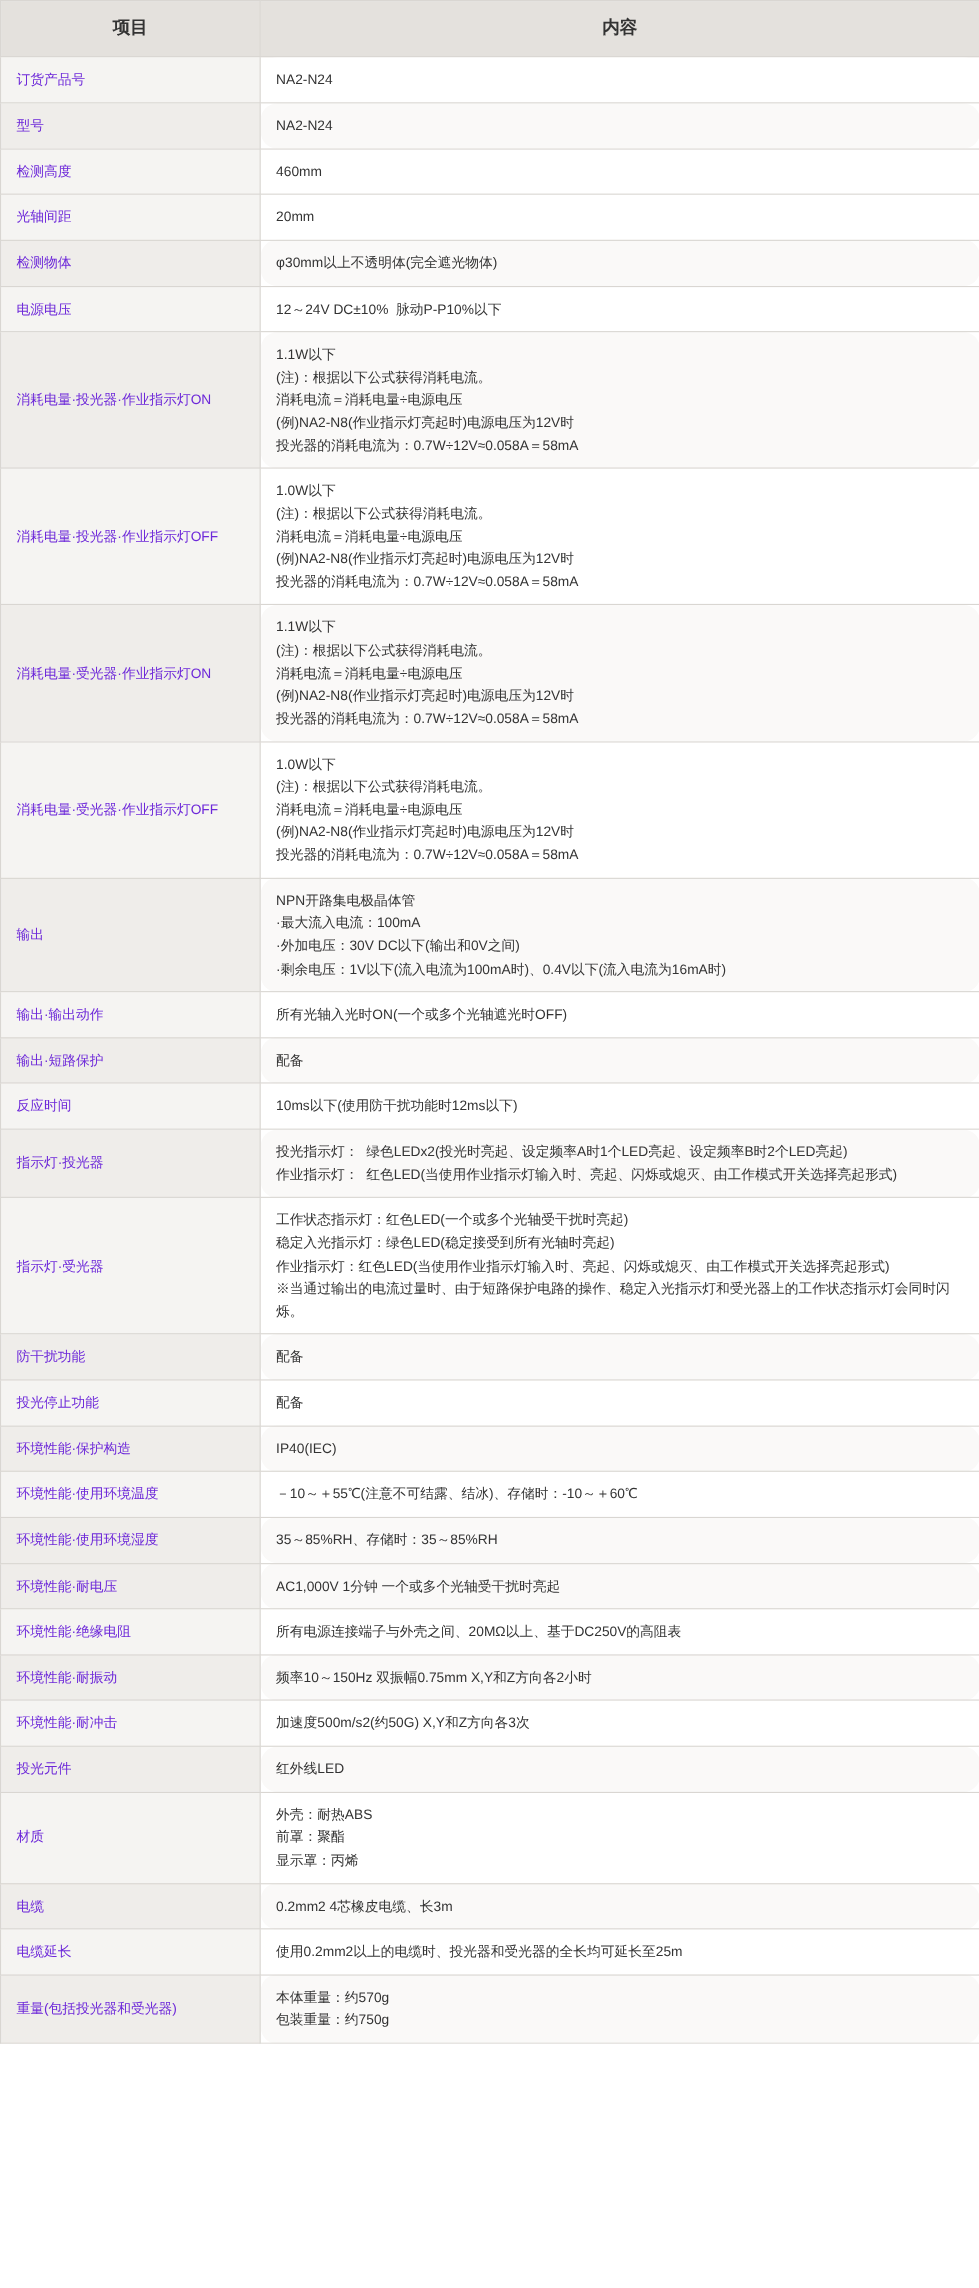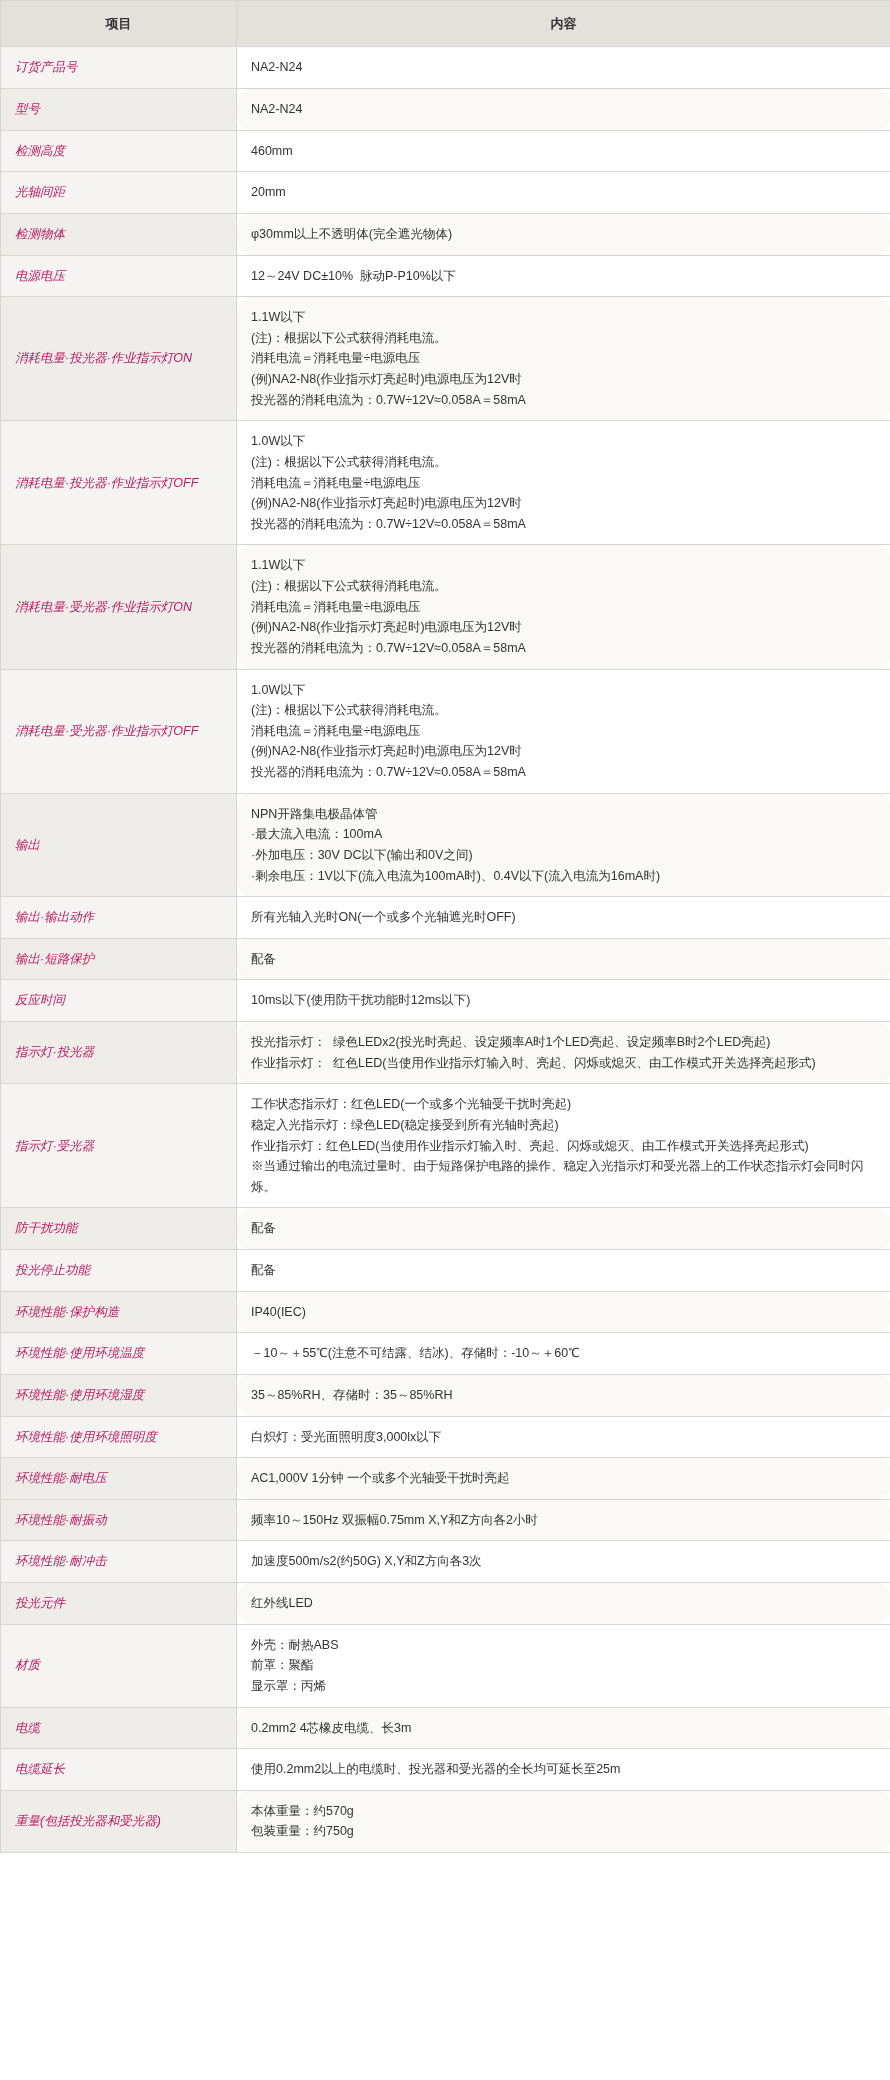--- a/index.html
+++ b/index.html
@@ -29,29 +29,28 @@
     vertical-align: middle;
     padding: 10px 14px;
     font-size: 12.5px;
     line-height: 1.65;
   }
   table.spec-table thead th {
     background: #e4e1dd;
     color: #333333;
     font-weight: bold;
     text-align: center;
-    font-size: 13px;
+    font-size: 16px;
     padding: 12px 10px;
   }
   col.col-item { width: 236px; }
   col.col-content { width: 654px; }
   td.cell-item {
     background: #f5f4f2;
-    color: #be185d;
-    font-style: italic;
+    color: #6d28d9;
   }
   td.cell-content {
     background: #ffffff;
     color: #333333;
     border-radius: 15px;
   }
   tr.striped td.cell-item { background: #efedea; margin-left: 13px; }
   tr.striped td.cell-content { background: #faf9f8; }
   .line { display: block; white-space: pre-wrap; }
 </style>
@@ -213,30 +212,30 @@
           <td class="cell-content">
             <span class="line">－10～＋55℃(注意不可结露、结冰)、存储时：-10～＋60℃</span>
           </td>
         </tr>
         <tr class="striped">
           <td class="cell-item">环境性能·使用环境湿度</td>
           <td class="cell-content">
             <span class="line">35～85%RH、存储时：35～85%RH</span>
           </td>
         </tr>
-        <tr>
-          <td class="cell-item">环境性能·使用环境照明度</td>
-          <td class="cell-content">
-            <span class="line">白炽灯：受光面照明度3,000lx以下</span>
-          </td>
-        </tr>
         <tr class="striped">
           <td class="cell-item">环境性能·耐电压</td>
           <td class="cell-content">
             <span class="line">AC1,000V 1分钟 一个或多个光轴受干扰时亮起</span>
+          </td>
+        </tr>
+        <tr>
+          <td class="cell-item">环境性能·绝缘电阻</td>
+          <td class="cell-content">
+            <span class="line">所有电源连接端子与外壳之间、20MΩ以上、基于DC250V的高阻表</span>
           </td>
         </tr>
         <tr class="striped">
           <td class="cell-item">环境性能·耐振动</td>
           <td class="cell-content">
             <span class="line">频率10～150Hz 双振幅0.75mm X,Y和Z方向各2小时</span>
           </td>
         </tr>
         <tr>
           <td class="cell-item">环境性能·耐冲击</td>

